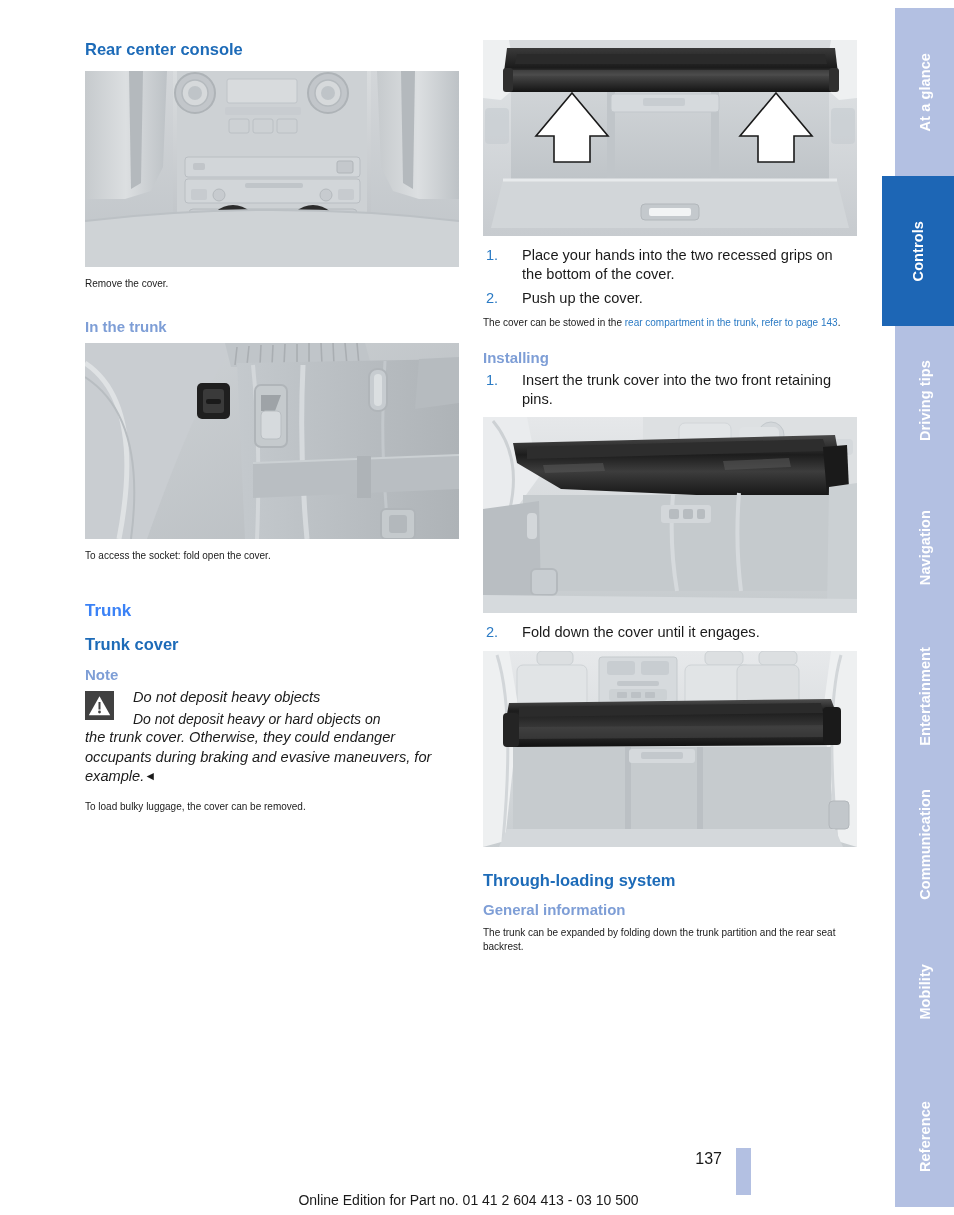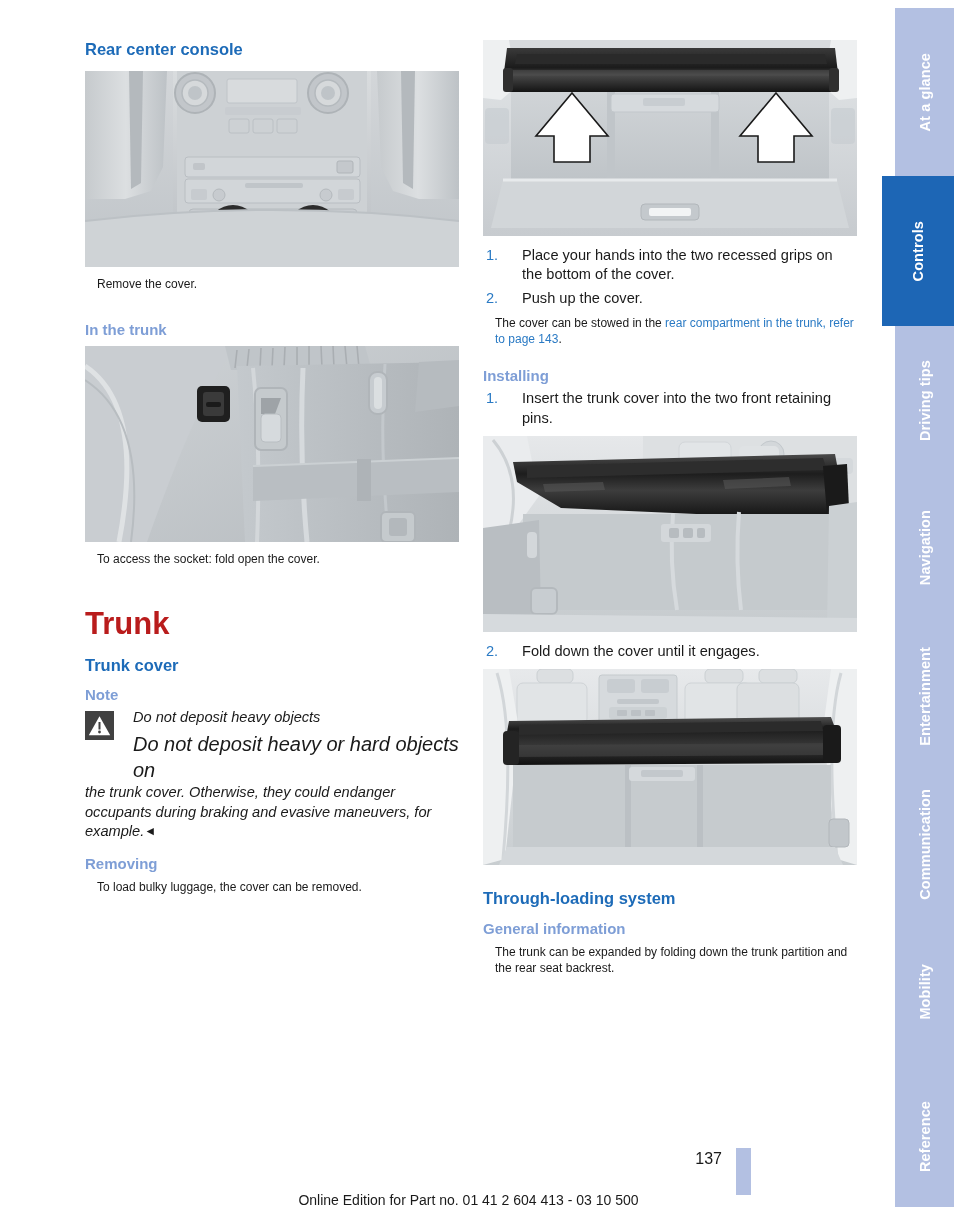--- a/index.html
+++ b/index.html
@@ -26,23 +26,23 @@
   .col {
     position: absolute;
     top: 40px;
     width: 374px;
   }
   #col-left  { left: 85px; }
   #col-right { left: 483px; }
 
   
   h1.chapter-title {
-    font-size: 31px;
+    font-size: 17px;
     font-weight: bold;
-    color: #b91c1c;
+    color: #3b82f6;
     margin: 0 0 14px 0;
     line-height: 1.1;
   }
   h2.section-title {
     font-size: 16.5px;
     font-weight: bold;
     color: #1d6bb8;
     margin: 0 0 11px 0;
     line-height: 1.2;
   }
@@ -50,23 +50,23 @@
     font-size: 15px;
     font-weight: bold;
     color: #7e9ed6;
     margin: 0 0 7px 0;
     line-height: 1.2;
   }
   h3.sub-title.tight { margin-bottom: 4px; }
 
   
   p.body-text {
-    font-size: 12px;
+    font-size: 10px;
     line-height: 1.32;
-    margin: 0 0 6px 12px;
+    margin: 0 0 6px 0;
     color: #1a1a1a;
   }
   .spacer-sm { height: 14px; }
   .spacer-md { height: 22px; }
   .spacer-lg { height: 34px; }
 
   a.xref, .xref {
     color: #2a7ac4;
     text-decoration: none;
   }
@@ -118,21 +118,21 @@
   }
   .warn-icon svg { width: 29px; height: 29px; display: block; }
   .note-line-1 {
     padding-left: 48px;
     font-size: 14.6px;
     line-height: 1.32;
     margin: 0 0 3px 0;
   }
   .note-line-2 {
     padding-left: 48px;
-    font-size: 20px;
+    font-size: 14px;
     line-height: 1.32;
     margin: 0 0 0 0;
   }
   .note-rest {
     font-size: 14.6px;
     line-height: 1.32;
     margin: 0;
   }
   .note-end { font-size: 12px; vertical-align: 1px; }
 
@@ -355,21 +355,20 @@
           <circle cx="14.5" cy="21" r="1.4" fill="#414141"></circle>
         </svg>
       </span>
       <p class="note-line-1">Do not deposit heavy objects</p>
       <p class="note-line-2">Do not deposit heavy or hard objects on</p>
       <p class="note-rest"><span>the trunk cover. Otherwise, they could endanger occupants during braking and evasive maneuvers, for example.</span><span class="note-end">◄</span></p>
     </div>
 
     <div class="spacer-sm"></div>
 
-    <h3 class="sub-title">Removing</h3>
 
     <p class="body-text">To load bulky luggage, the cover can be removed.</p>
 
   </div>
 
   <div class="col" id="col-right">
 
     <div class="figure fig-trunk">
       <svg viewBox="0 0 374 196" preserveAspectRatio="none" aria-hidden="true">
         <defs>

